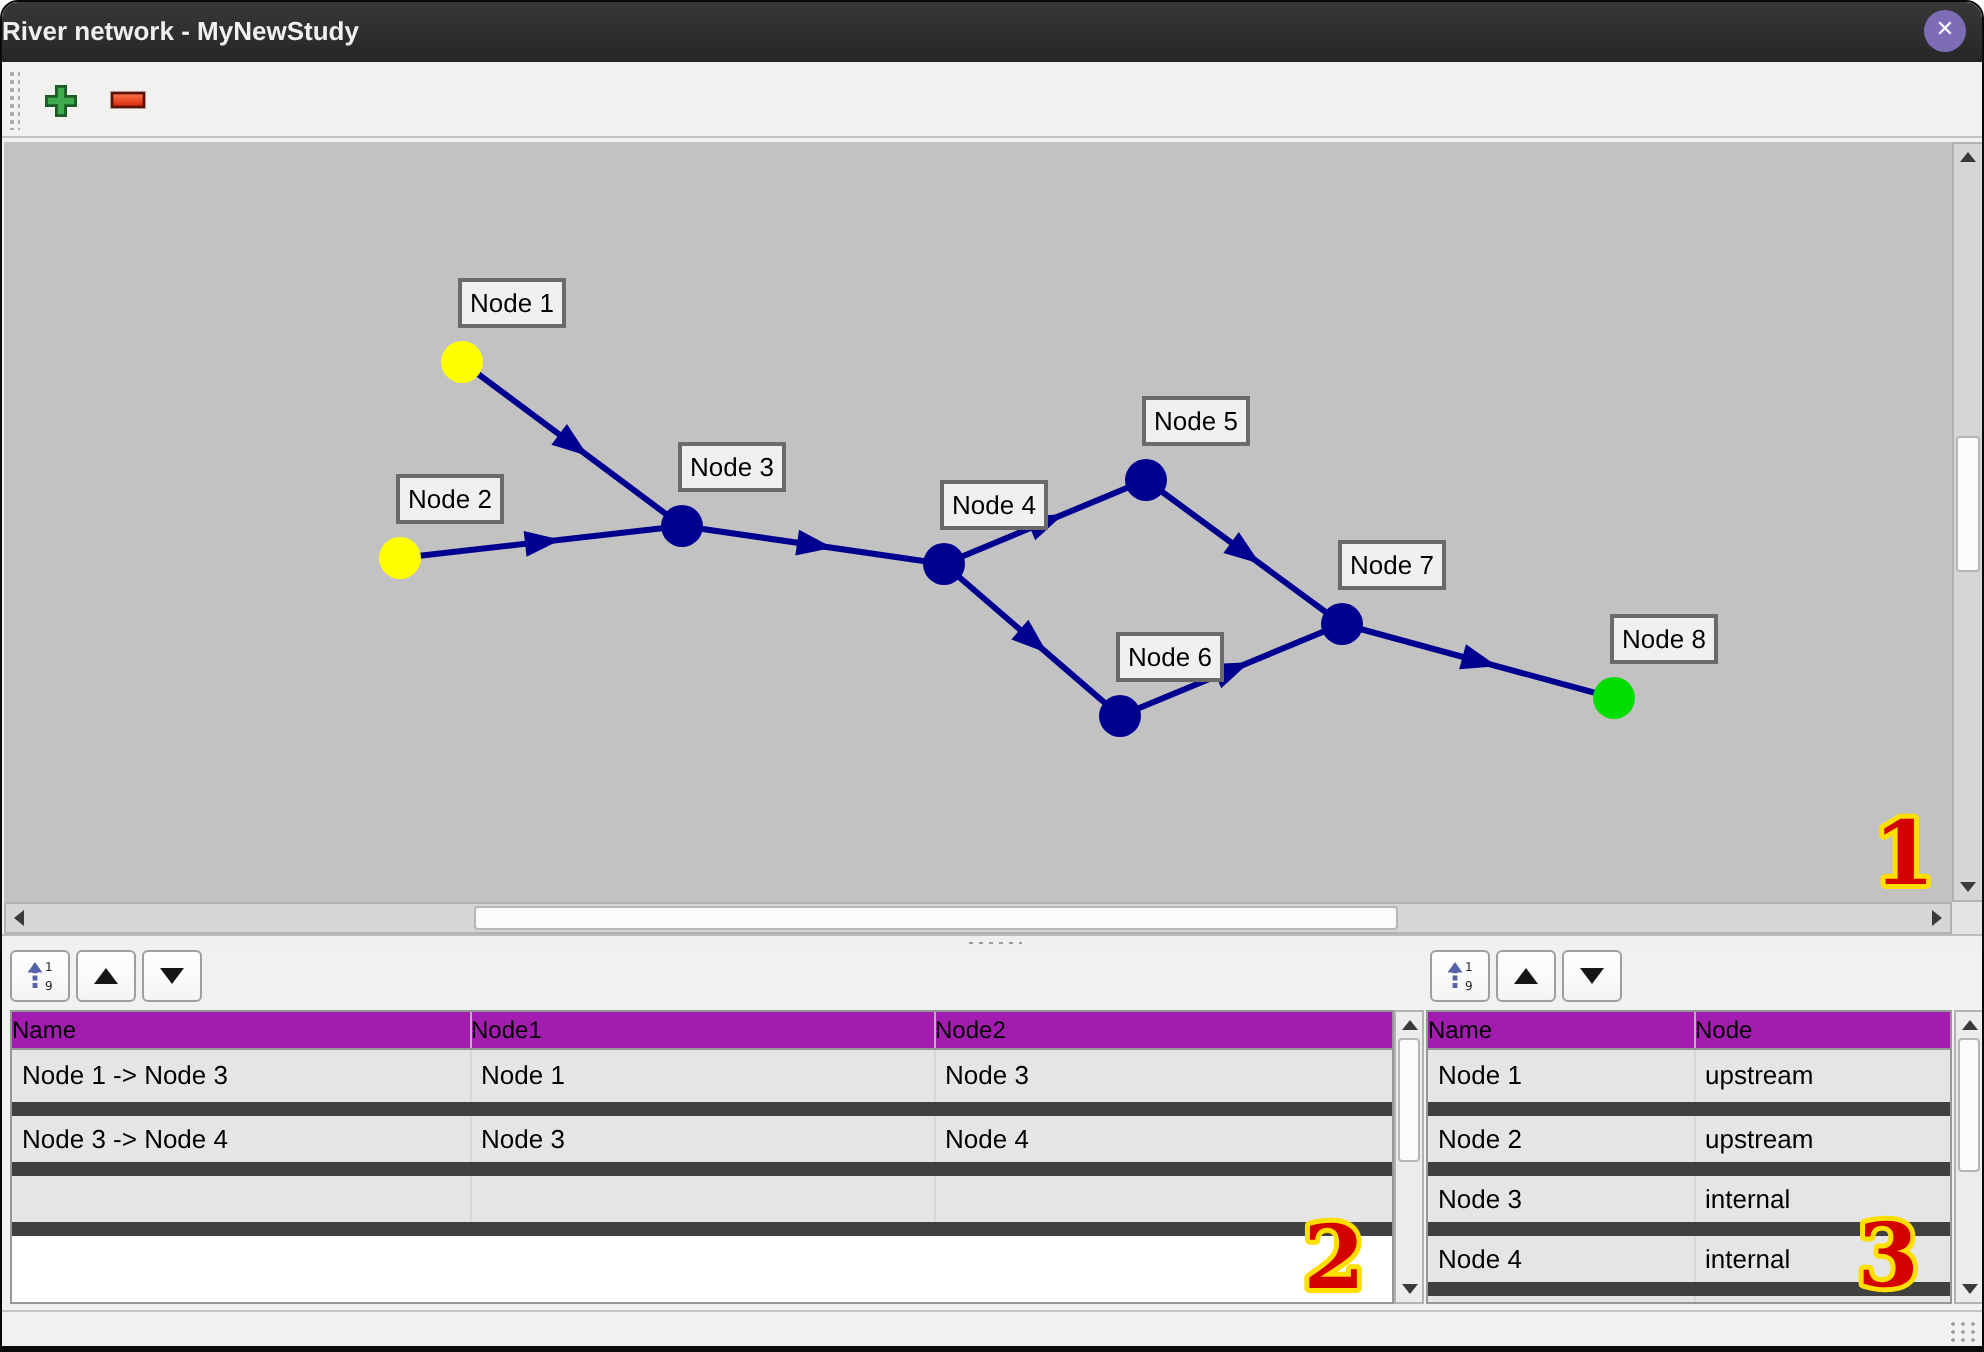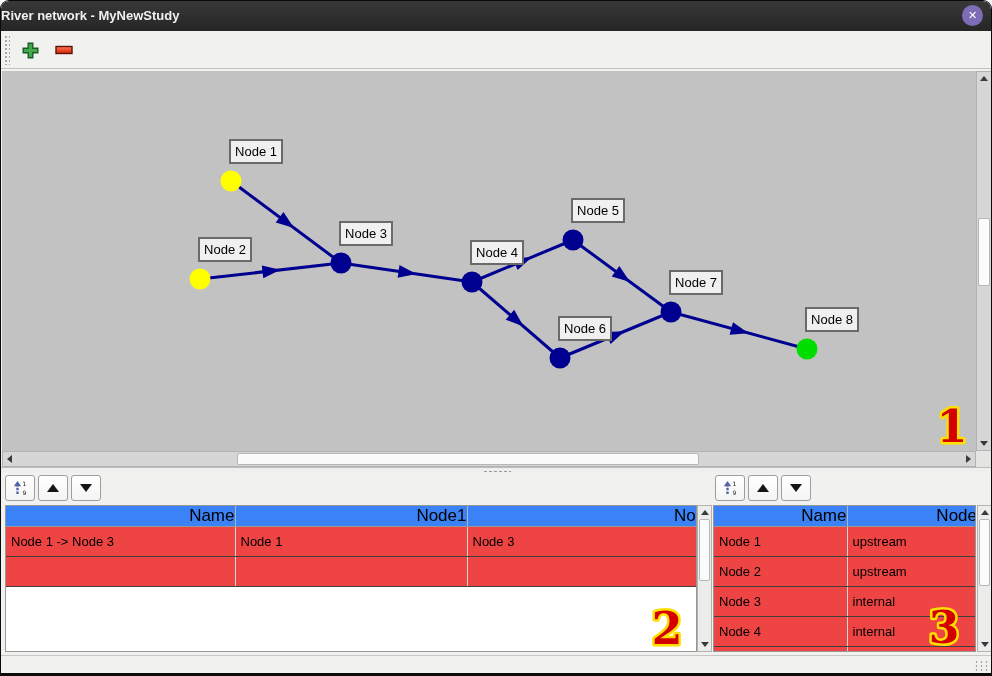--- a/index.html
+++ b/index.html
@@ -87,29 +87,29 @@
   .blk-down { width:0;height:0;border-left:6px solid transparent;border-right:6px solid transparent;border-top:8px solid #151515; }
   
   .tablebox {
     position:absolute; top:504px; height:147px; background:#ffffff;
     border:1px solid #979795; overflow:hidden;
   }
   #reach-box { left:4px;  width:692px; }
   #node-box  { left:712px; width:263px; }
   table { border-collapse:collapse; table-layout:fixed; width:100%; }
   th {
-    height:18px; font-size:17px; font-weight:400; text-align:right;
-    background:#3b82f6; border-right:1px solid #b4b4b2; border-bottom:1px solid #979795;
+    height:18px; font-size:12px; font-weight:400; text-align:left;
+    background:#a21caf; border-right:1px solid #b4b4b2; border-bottom:1px solid #979795;
     overflow:hidden; white-space:nowrap;
   }
   th:last-child { border-right:none; }
   td {
     height:30px; font-size:13px; color:#000; padding-left:5px;
-    border-right:1px solid #d8d8d6; border-bottom:1px solid #404040;
-    overflow:hidden; white-space:nowrap; background:#ef4444;
+    border-right:1px solid #d8d8d6; border-bottom:7px solid #404040;
+    overflow:hidden; white-space:nowrap; background:#e5e5e5;
   }
   td:last-child { border-right:none; }
   .tbl-scroll { top:504px; height:147px; background:#ececea; border:1px solid #b2b2b0; position:absolute; width:15px; }
   #reach-scroll { left:696px; }
   #node-scroll  { left:976px; }
   .tbl-scroll .sb-thumb { left:1px; width:11px; }
   #reach-scroll .sb-thumb { top:13px; height:62px; }
   #node-scroll  .sb-thumb { top:13px; height:67px; }
   .tbl-scroll .sb-btn { left:0; width:13px; height:13px; }
   
@@ -273,20 +273,25 @@
             <th style="width: 257px;">Node2</th>
           </tr>
         </thead>
         <tbody>
           <tr>
             <td>Node 1 -&gt; Node 3</td>
             <td>Node 1</td>
             <td>Node 3</td>
           </tr>
           <tr>
+            <td>Node 3 -&gt; Node 4</td>
+            <td>Node 3</td>
+            <td>Node 4</td>
+          </tr>
+          <tr>
             <td>&nbsp;</td>
             <td>&nbsp;</td>
             <td>&nbsp;</td>
           </tr>
         </tbody>
       </table>
   </div>
   <div class="tbl-scroll" id="reach-scroll">
     <div class="sb-btn" style="top:0;">
         <div class="tri tri-up"></div>

